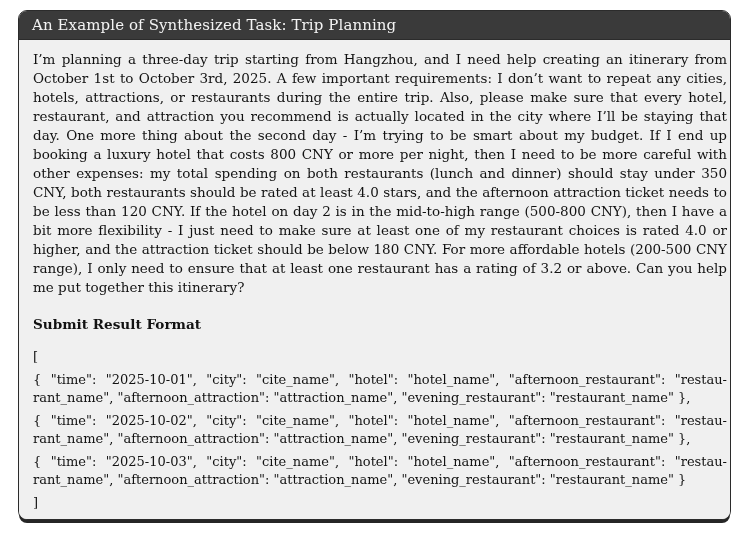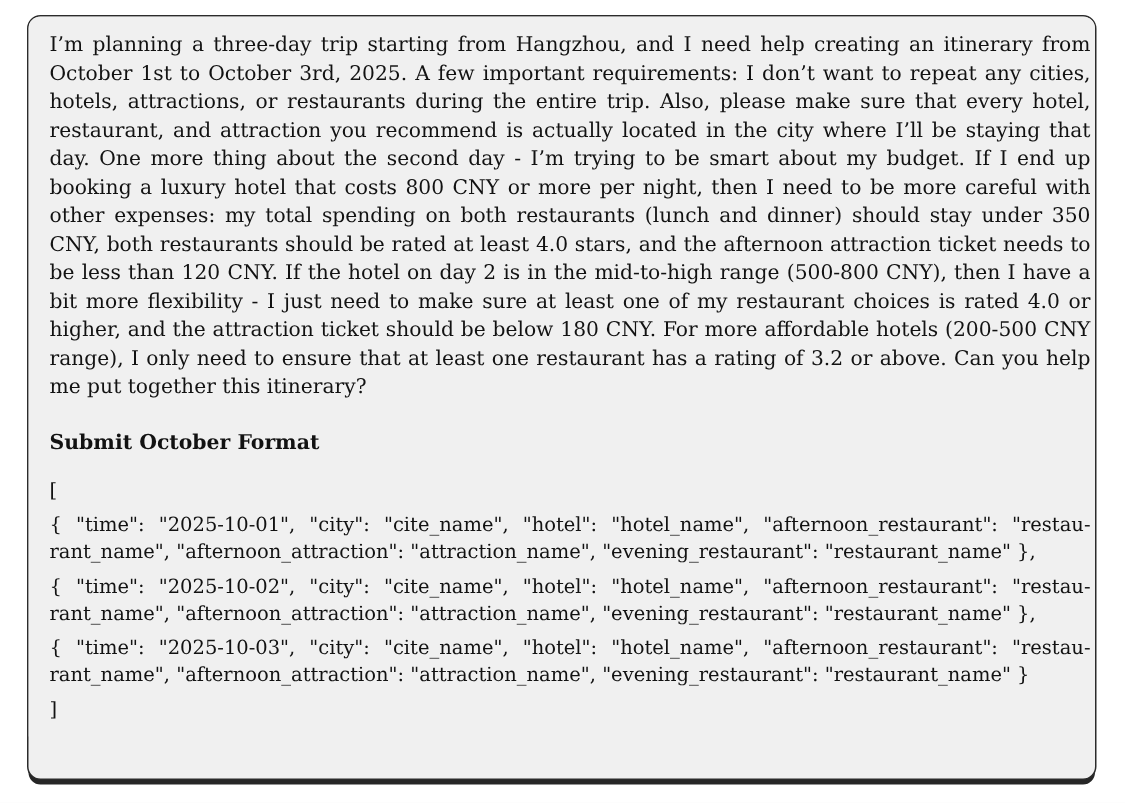--- a/index.html
+++ b/index.html
@@ -81,23 +81,24 @@
   }
   .bracket-close {
     margin-top: 4px;
   }
 </style>
 </head>
 <body>
 
 <div class="page">
   <div class="card">
+    <div class="card-header">An Example of Synthesized Task: Trip Planning</div>
     <div class="card-body">
       <p class="task-text">I’m planning a three-day trip starting from Hangzhou, and I need help creating an itinerary from October 1st to October 3rd, 2025.  A few important requirements: I don’t want to repeat any cities, hotels, attractions, or restaurants during the entire trip.  Also, please make sure that every hotel, restaurant, and attraction you recommend is actually located in the city where I’ll be staying that day.  One more thing about the second day - I’m trying to be smart about my budget.  If I end up booking a luxury hotel that costs 800 CNY or more per night, then I need to be more careful with other expenses:  my total spending on both restaurants (lunch and dinner) should stay under 350 CNY, both restaurants should be rated at least 4.0 stars, and the afternoon attraction ticket needs to be less than 120 CNY. If the hotel on day 2 is in the mid-to-high range (500-800 CNY), then I have a bit more flexibility - I just need to make sure at least one of my restaurant choices is rated 4.0 or higher, and the attraction ticket should be below 180 CNY. For more affordable hotels (200-500 CNY range), I only need to ensure that at least one restaurant has a rating of 3.2 or above. Can you help me put together this itinerary?</p>
-      <div class="format-heading">Submit October Format</div>
+      <div class="format-heading">Submit Result Format</div>
       <div class="format-block">
         <div class="json-line bracket-open">[</div>
         <div class="json-entry">
           <div class="json-line line-first">{ "time": "2025-10-01", "city": "cite_name", "hotel": "hotel_name", "afternoon_restaurant": "restau-</div>
           <div class="json-line line-rest">rant_name", "afternoon_attraction": "attraction_name", "evening_restaurant": "restaurant_name" },</div>
         </div>
         <div class="json-entry">
           <div class="json-line line-first">{ "time": "2025-10-02", "city": "cite_name", "hotel": "hotel_name", "afternoon_restaurant": "restau-</div>
           <div class="json-line line-rest">rant_name", "afternoon_attraction": "attraction_name", "evening_restaurant": "restaurant_name" },</div>
         </div>

